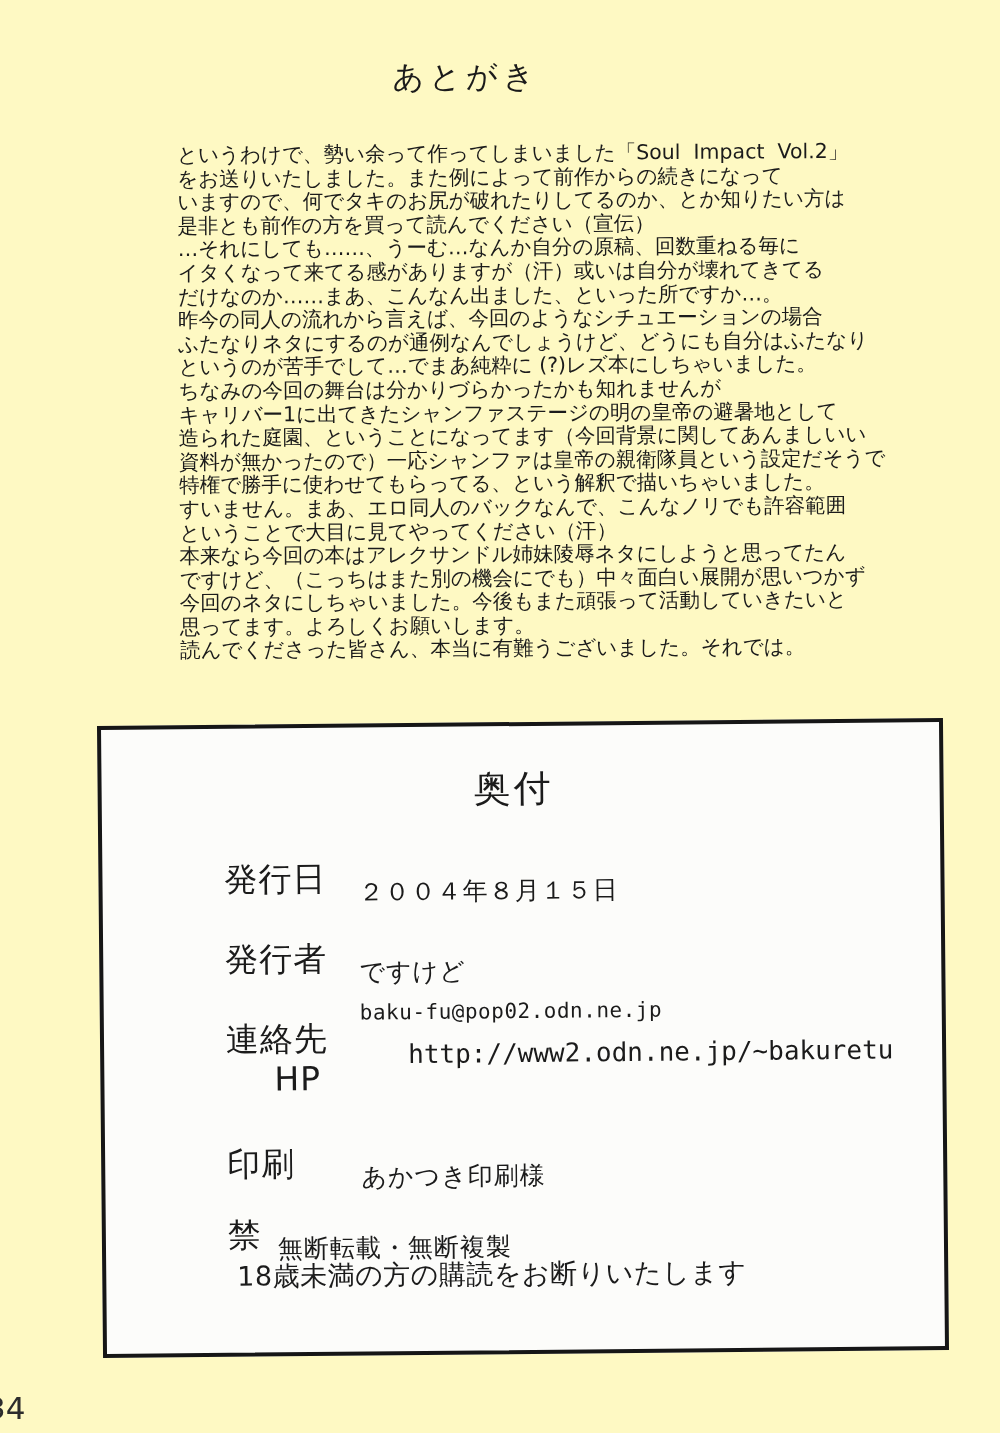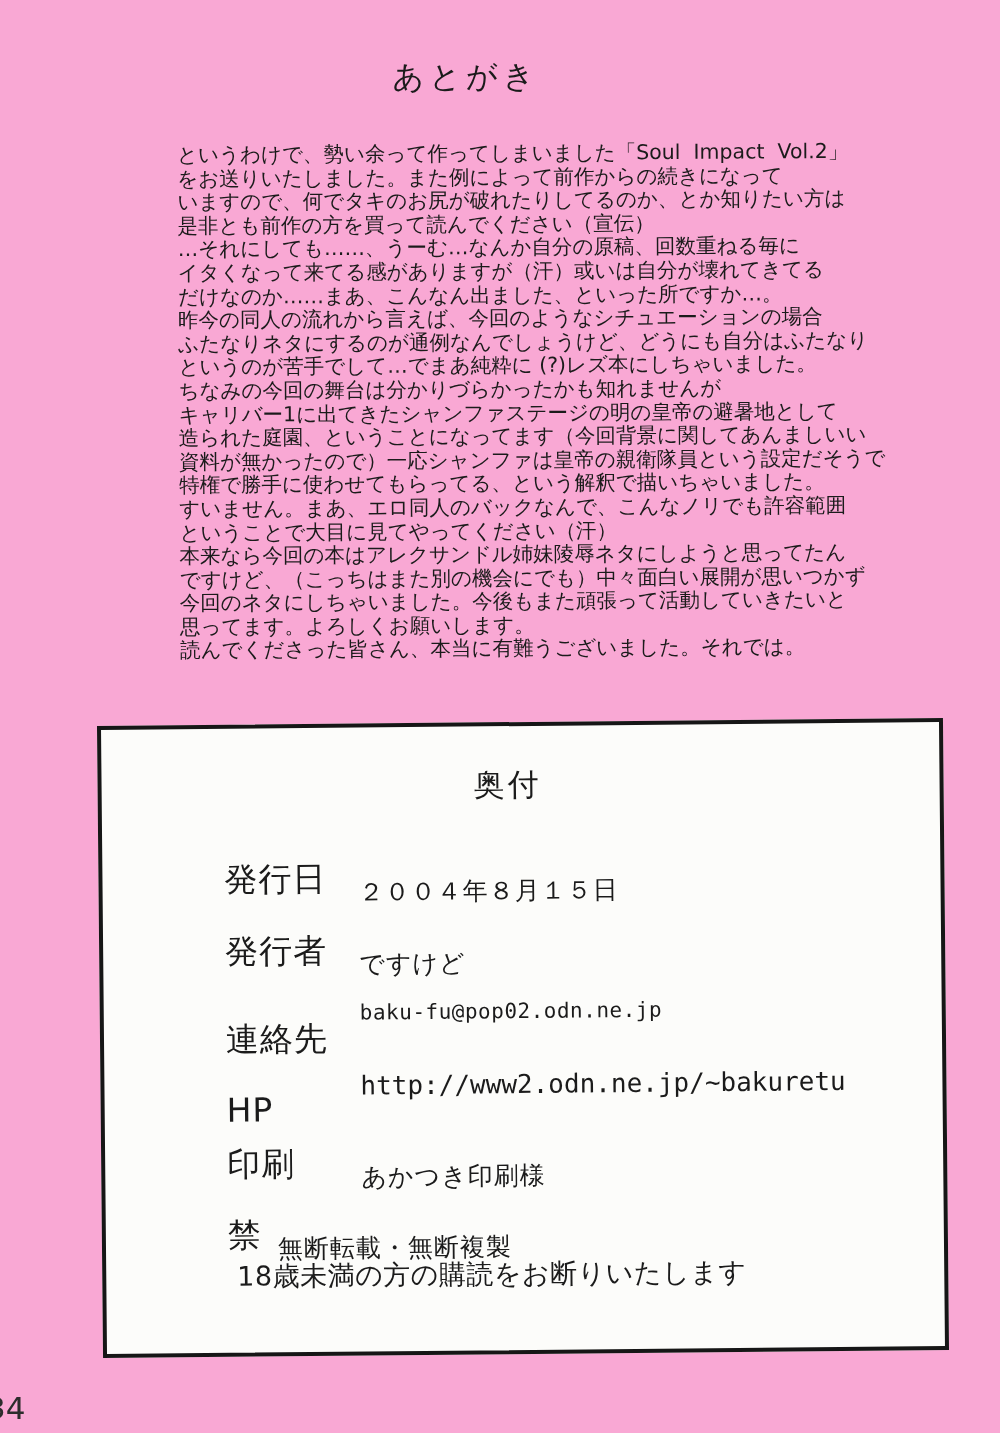--- a/index.html
+++ b/index.html
@@ -1,19 +1,19 @@
 <!DOCTYPE html>
 <html><head>
 <meta charset="utf-8">
 <style>
   html,body{margin:0;padding:0;background:#e8e8e6;}
   #page{
     position:relative;
     width:1000px;height:1433px;
-    background:#f9a8d4;
+    background:#fef9c3;
     overflow:hidden;
     font-family:"DejaVu Sans",sans-serif;
     color:#1b1b1b;
   }
   
   #afterword-title{
     position:absolute;left:0;top:56px;width:932px;
     text-align:center;
     font-size:31px;letter-spacing:5px;font-weight:500;
     transform:rotate(-0.3deg);
@@ -30,32 +30,32 @@
   #colophon-box{
     position:absolute;left:100px;top:722px;
     width:838px;height:624px;
     border:4px solid #161616;
     transform:rotate(-0.55deg);
     transform-origin:center center;
     background:#fcfcfa;
   }
   #colophon-title{
     position:absolute;left:372px;top:38px;
-    font-size:31px;letter-spacing:3px;
+    font-size:37px;letter-spacing:3px;
   }
   .crow{position:absolute;height:34px;white-space:pre;}
   .crow .lbl{position:absolute;left:122px;font-size:33px;letter-spacing:1px;}
   .crow .val{position:absolute;left:256px;font-size:25px;letter-spacing:1px;white-space:pre;}
   .crow .val.mono-sm{font-family:"DejaVu Sans Mono",monospace;font-size:21px;top:3px;letter-spacing:0.5px;}
   .crow .val.mono-lg{font-family:"DejaVu Sans Mono",monospace;font-size:26px;top:0;letter-spacing:0;}
   .crow.tight .val{left:172px;}
   #row-hatsukoubi{top:110px;}
-  #row-hakkousha{top:182px;}
+  #row-hakkousha{top:190px;}
   #row-renrakusaki{top:270px;}
-  #row-hp{top:343px;}
+  #row-hp{top:312px;margin-left:48px;}
   #row-insatsu{top:395px;}
   #row-kin{top:466px;}
   #age-notice{
     position:absolute;left:131px;top:530px;
     font-size:27px;letter-spacing:0.5px;white-space:pre;
   }
   #page-number{
     position:absolute;left:-14px;top:1390px;
     font-size:31px;color:#2c2c2c;
     font-family:"DejaVu Sans",sans-serif;

